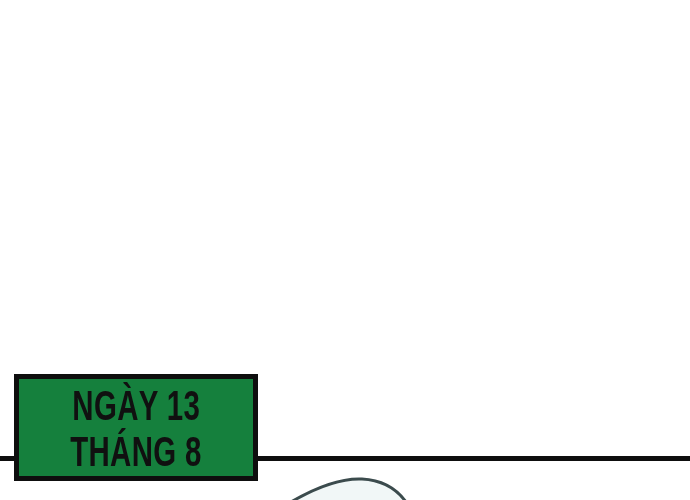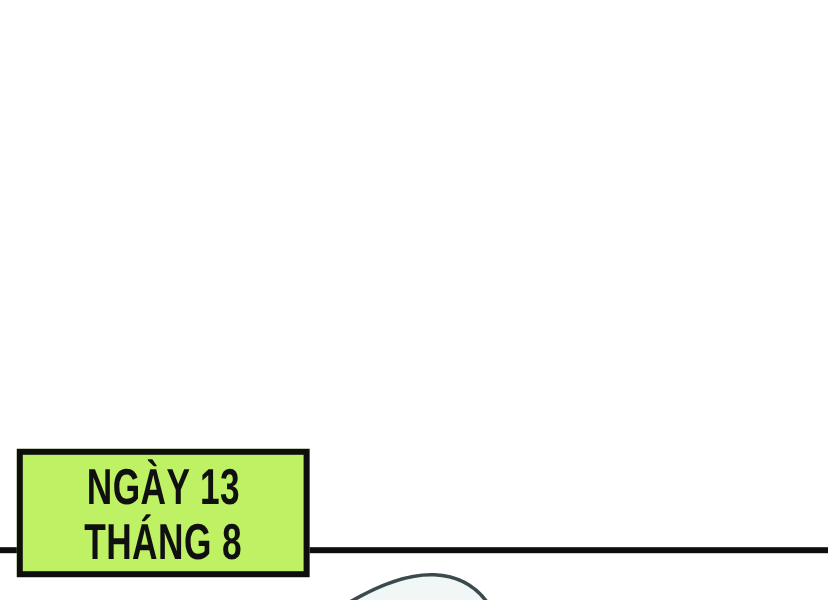--- a/index.html
+++ b/index.html
@@ -35,21 +35,21 @@
   }
 
   
   .date-box {
     position: absolute;
     left: 14px;
     top: 374px;
     width: 244px;
     height: 107px;
     box-sizing: border-box;
-    background: #bef264;
+    background: #15803d;
     border: 5px solid #0e0e0e;
     z-index: 2;
     display: flex;
     flex-direction: column;
     align-items: center;
     justify-content: center;
     padding-top: 2px;
   }
   .date-line {
     font-weight: 700;

